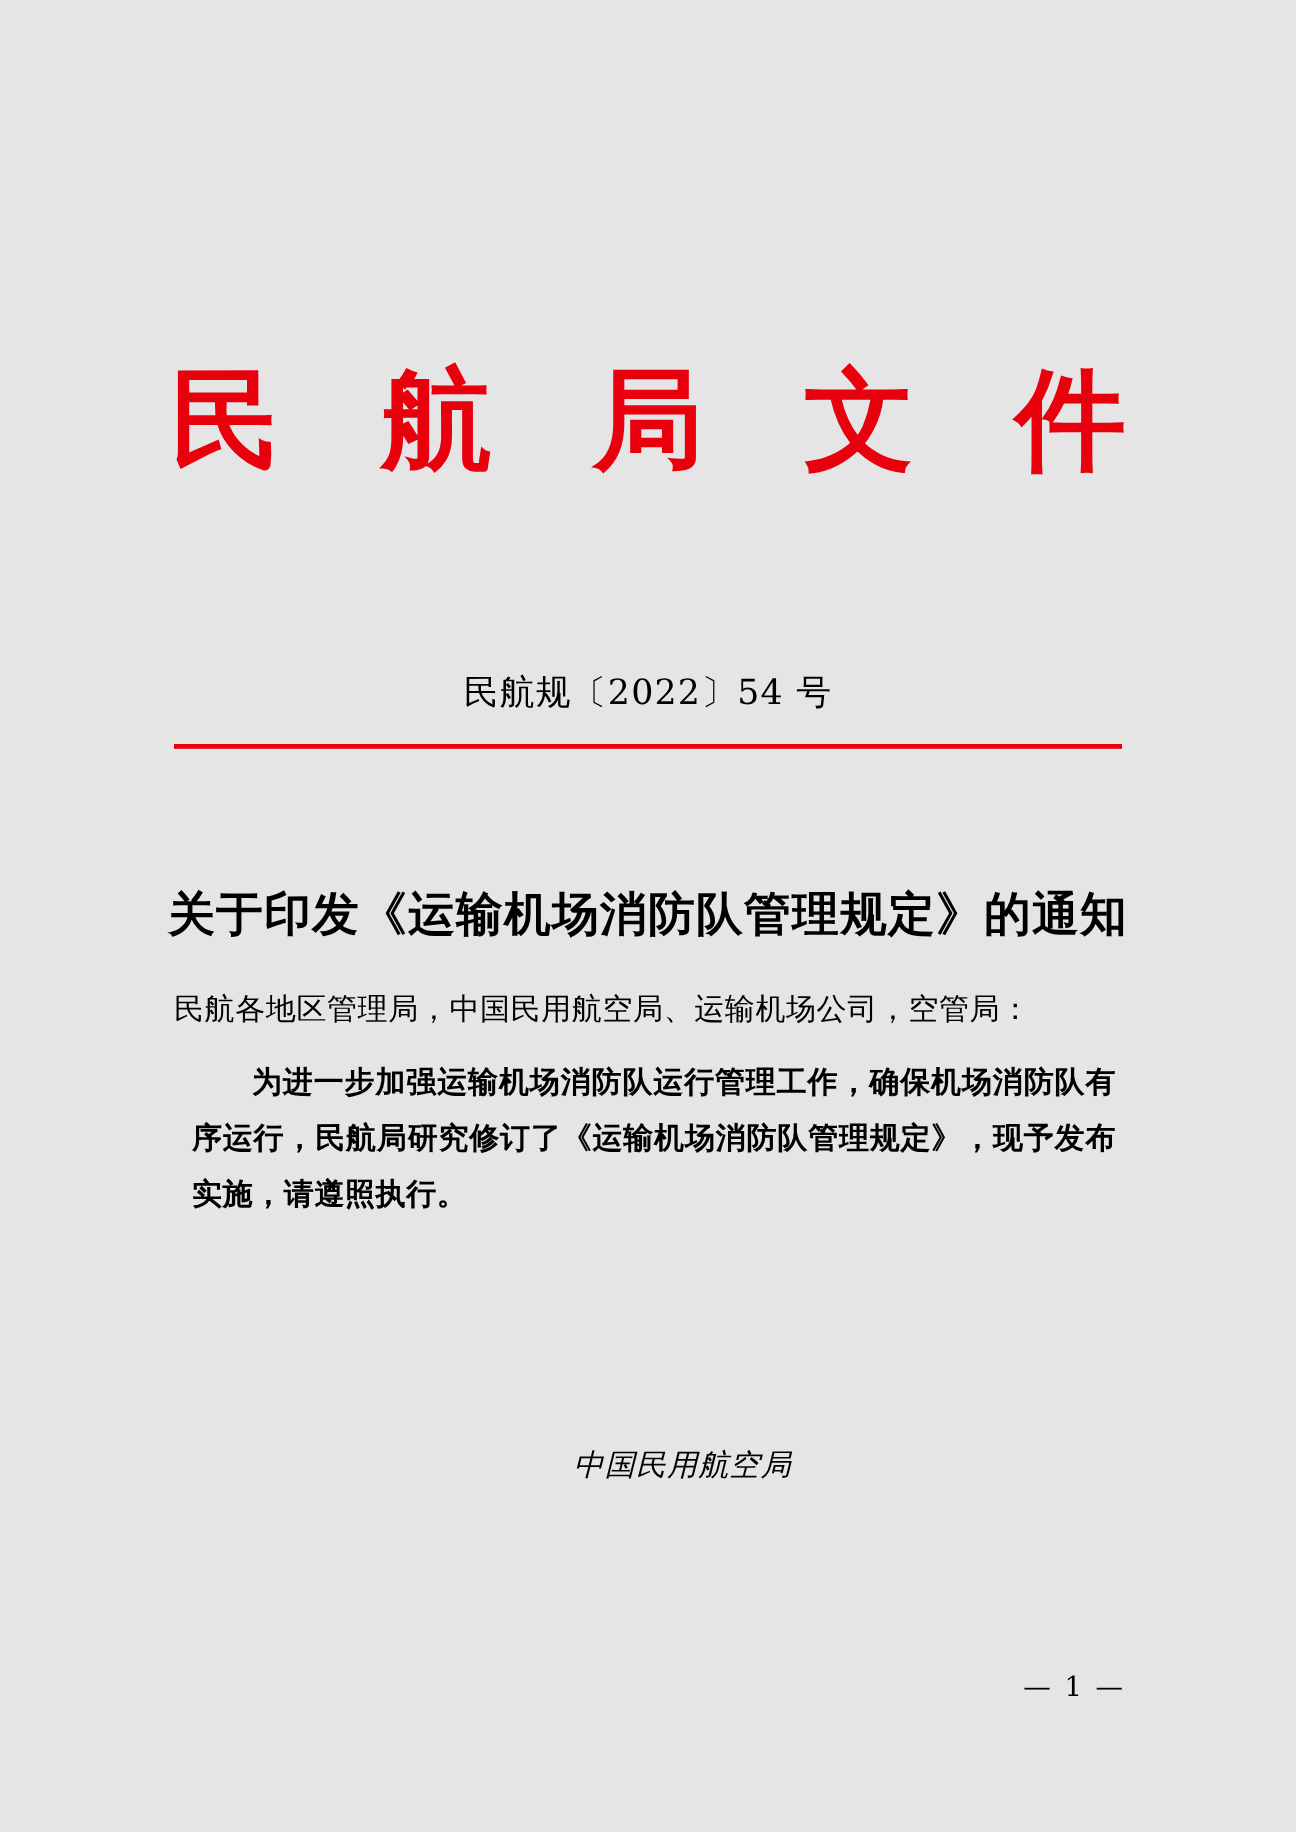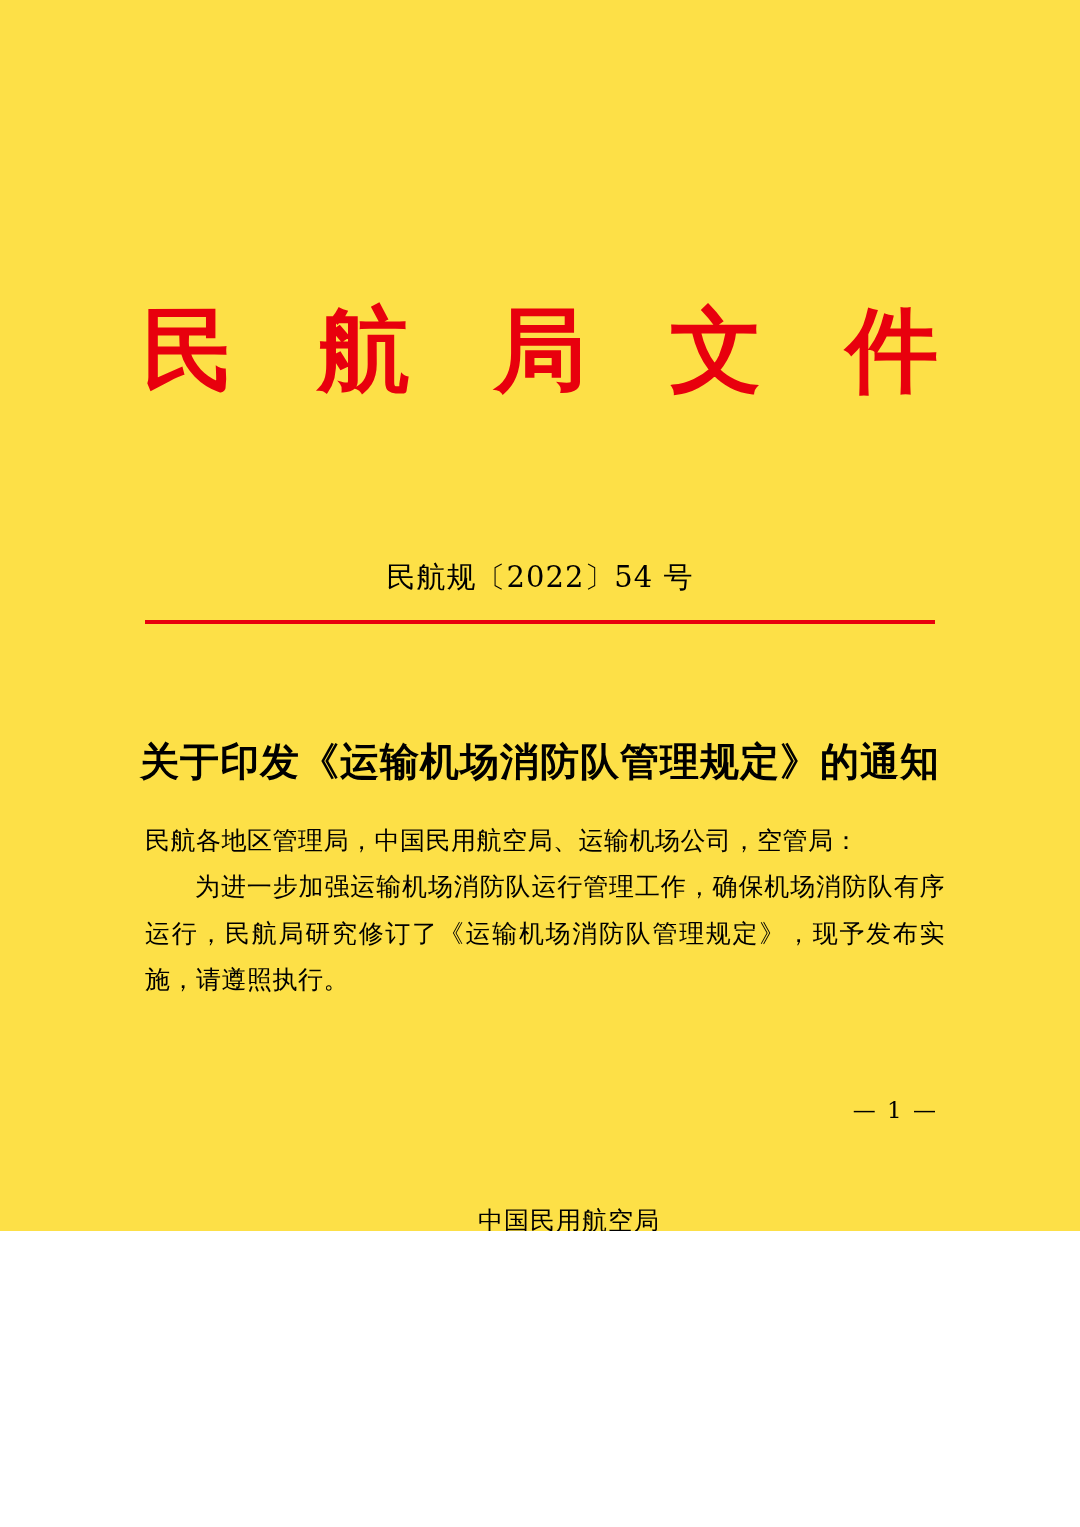--- a/index.html
+++ b/index.html
@@ -3,22 +3,22 @@
 <meta charset="utf-8">
 <style>
   html, body {
     margin: 0;
     padding: 0;
     background: #ffffff;
   }
   .page {
     position: relative;
     width: 1080px;
-    height: 1231px;
-    background: #fde047;
+    height: 1527px;
+    background: #e5e5e5;
     font-family: "DejaVu Serif", "Liberation Serif", serif;
     color: #000000;
     overflow: hidden;
     box-sizing: border-box;
   }
 
   
   .masthead {
     position: absolute;
     top: 300px;
@@ -79,39 +79,41 @@
     font-size: 25px;
     line-height: 1.85;
     letter-spacing: 0.5px;
     text-align: justify;
     font-family: "DejaVu Serif", "Liberation Serif", serif;
   }
   .salutation {
     margin: 0 0 0 0;
   }
   .para {
-    margin: 0;
+    margin: 15px;
     text-indent: 2em;
+    font-weight: bold;
   }
 
   
   .signature {
     position: absolute;
     top: 1195px;
     left: 0;
     width: 100%;
     text-align: center;
     font-size: 25px;
     line-height: 2.1;
     letter-spacing: 1px;
     font-family: "DejaVu Serif", "Liberation Serif", serif;
   }
   .signature .sig-line {
     display: block;
     padding-left: 58px;
+    font-style: italic;
   }
 
   
   .page-number {
     position: absolute;
     bottom: 108px;
     right: 142px;
     font-size: 23px;
     letter-spacing: 2px;
     font-family: "DejaVu Serif", "Liberation Serif", serif;

